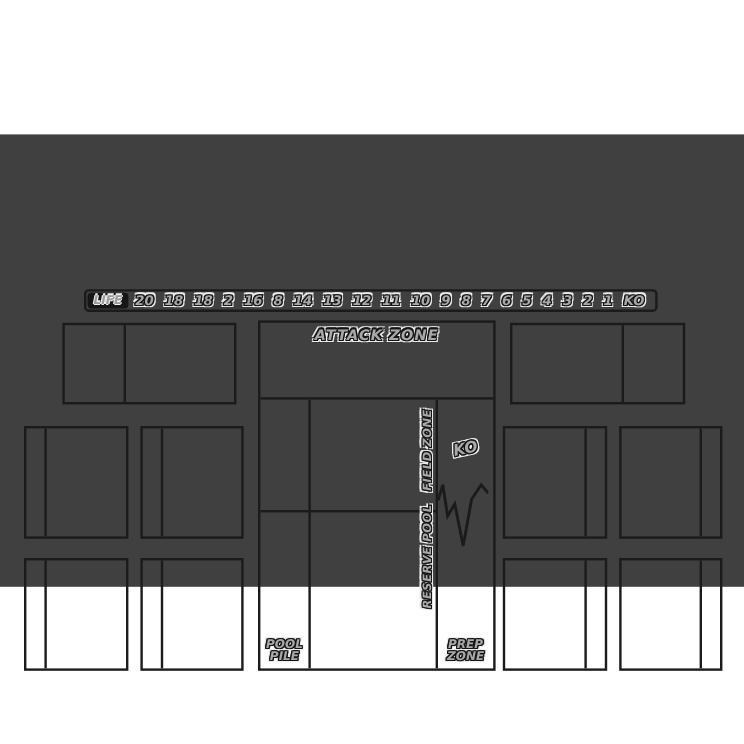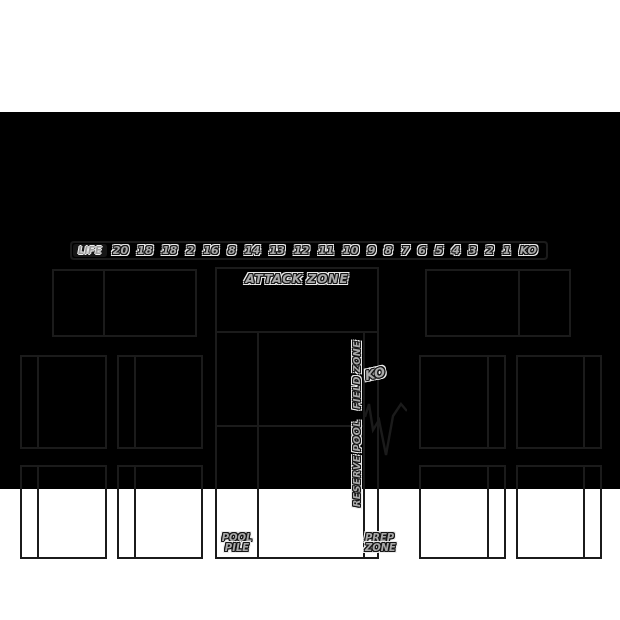--- a/index.html
+++ b/index.html
@@ -1,18 +1,18 @@
 <!DOCTYPE html>
 <html><head>
 <meta charset="utf-8">
 <style>
   html,body{margin:0;padding:0;background:#ffffff;}
   .page{position:relative;width:620px;height:620px;background:#ffffff;overflow:hidden;
         font-family:"DejaVu Sans",sans-serif;}
-  .mat{position:absolute;left:0;top:112px;width:620px;height:377px;background:#000000;}
+  .mat{position:absolute;left:0;top:112px;width:620px;height:377px;background:#404040;}
 
   
   .abs{position:absolute;box-sizing:border-box;}
   .frame{border:2px solid #1b1b1b;}
   .vline{position:absolute;top:0;bottom:0;width:2px;background:#1b1b1b;}
   .hline{position:absolute;left:0;height:2px;background:#1b1b1b;}
 
   
   .comic{font-weight:bold;font-style:italic;color:#a8a8a8;white-space:nowrap;
     text-shadow:
@@ -28,21 +28,21 @@
   
   .life-bar{left:70px;top:129px;width:478px;height:19px;border:2px solid #1b1b1b;
             border-radius:4px;display:flex;align-items:center;}
   .life-badge{background:#161616;border-radius:3px;margin-left:1px;padding:0 5px;
               font-size:10px;line-height:13px;height:13px;display:flex;align-items:center;}
   .life-numbers{flex:1;display:flex;justify-content:space-between;
                 padding:0 9px 0 6px;}
   .life-numbers span{font-size:11px;line-height:11px;}
 
   
-  .central{left:215px;top:155px;width:164px;height:292px;text-decoration:underline;}
+  .central{left:215px;top:155px;width:198px;height:292px;text-decoration:underline;}
   .attack-band{position:absolute;left:0;top:0;right:0;height:62px;border-bottom:2px solid #1b1b1b;
                display:flex;justify-content:center;}
   .attack-band .comic{font-size:12px;letter-spacing:1px;margin-top:3px;}
   .panel-body{position:absolute;left:0;top:64px;right:0;bottom:0;display:flex;}
   .col-left{width:40px;border-right:2px solid #1b1b1b;position:relative;}
   .col-mid{width:104px;border-right:2px solid #1b1b1b;position:relative;}
   .col-right{flex:1;position:relative;}
   .mid-divider{top:156px;width:148px;}
   .v-label{position:absolute;right:1px;writing-mode:vertical-rl;transform:rotate(180deg);
            text-align:center;font-size:9.5px;letter-spacing:0.5px;}

